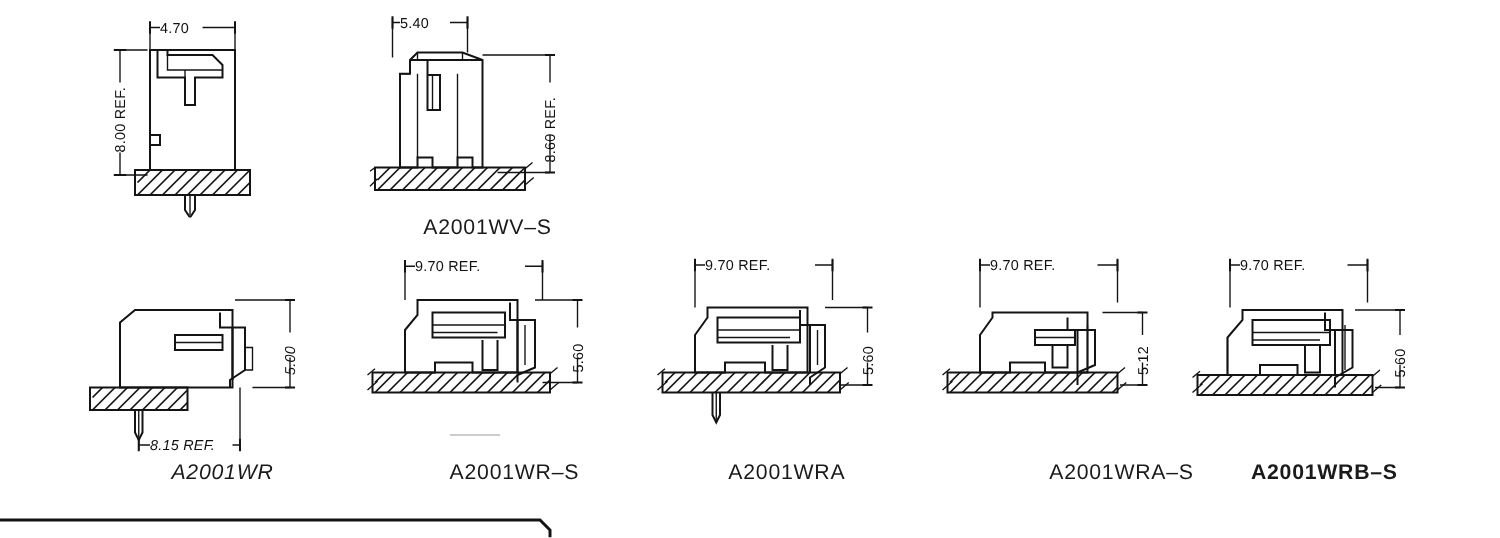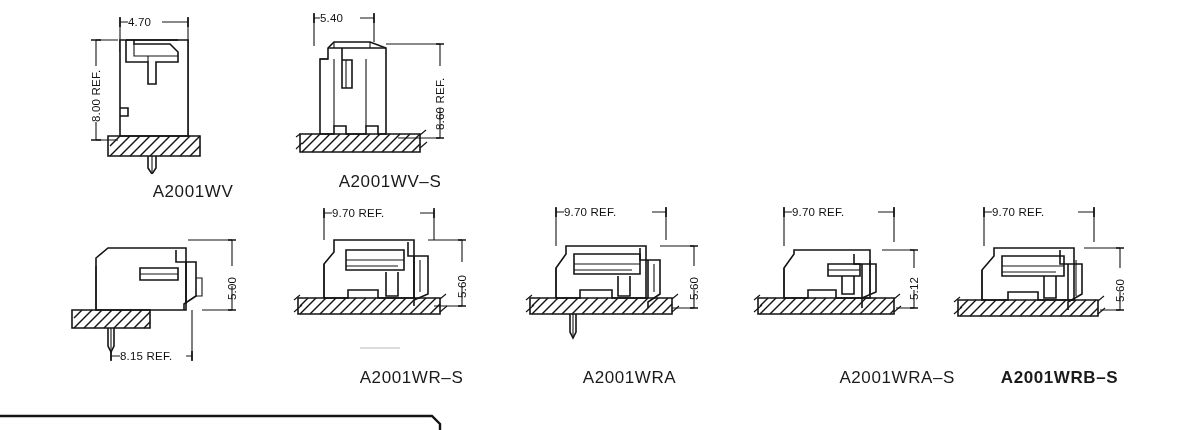--- a/index.html
+++ b/index.html
@@ -95,21 +95,20 @@
           <line x1="92" y1="152" x2="112" y2="132"></line>
           <line x1="102" y1="152" x2="122" y2="132"></line>
           <line x1="112" y1="152" x2="122" y2="142"></line>
           <line x1="32" y1="142" x2="42" y2="132"></line>
         </g>
       </g>
 
       <path class="ln" d="M70,152 L70,164 L74,170 L78,164 L78,152"></path>
       <path class="ln-thin" d="M74,152 L74,168"></path>
     </svg>
-    <div class="fig-label" style="left:0px; top:178px; width:230px;">A2001WV</div>
   </div>
 
   <div class="fig" style="left:290px; top:4px;">
     <svg width="200" height="160" viewBox="0 0 200 160">
 
       <path class="ln-dim" d="M24,10 L24,42"></path>
       <path class="ln-dim" d="M84,10 L84,38"></path>
       <path class="ln-dim" d="M24,14 L30,14 M70,14 L84,14"></path>
       <path class="ln" d="M24,9 L24,19 M84,9 L84,19"></path>
       <text class="dimtext" x="30" y="18">5.40</text>
@@ -149,21 +148,21 @@
           <line x1="122" y1="148" x2="130" y2="140"></line>
           <line x1="12" y1="140" x2="22" y2="130"></line>
         </g>
         <path class="ln-thin" d="M6,133 L10,130 M6,145 L12,139"></path>
         <path class="ln-thin" d="M130,131 L136,126 M130,144 L137,138"></path>
       </g>
     </svg>
     <div class="fig-label" style="left:-10px; top:168px; width:220px;">A2001WV–S</div>
   </div>
 
-  <div class="fig" style="left:68px; top:218px;">
+  <div class="fig" style="left:68px; top:218px;font-style:italic;">
     <svg width="220" height="150" viewBox="0 0 220 150">
 
       <path class="ln-dim" d="M164,22 L164,48 M164,68 L164,92"></path>
       <path class="ln" d="M160,22 L168,22 M160,92 L168,92"></path>
       <path class="ln-dim" d="M120,22 L164,22 M134,92 L164,92"></path>
       <text class="dimtext-v" x="0" y="0" transform="translate(168,82) rotate(-90)">5.00</text>
 
       <path class="ln body-fill" d="M28,48 L28,40 L40,30 L118,30 L118,92 L28,92 Z"></path>
       <path class="ln-thin" d="M28,48 L28,92"></path>
 
@@ -191,20 +190,21 @@
 
       <path class="ln" d="M40,110 L40,128 L43,134 L46,128 L46,110"></path>
       <path class="ln-thin" d="M43,110 L43,132"></path>
 
       <path class="ln-dim" d="M43,134 L43,142"></path>
       <path class="ln-dim" d="M124,92 L124,142"></path>
       <path class="ln-dim" d="M43,138 L52,138 M118,138 L124,138"></path>
       <path class="ln" d="M43,133 L43,143 M124,133 L124,143"></path>
       <text class="dimtext" x="52" y="142">8.15 REF.</text>
     </svg>
+    <div class="fig-label" style="left:0px; top:150px; width:220px;">A2001WR</div>
   </div>
 
   <div class="fig" style="left:288px; top:200px;">
     <svg width="215" height="160" viewBox="0 0 215 160">
 
       <path class="ln-dim" d="M36,10 L36,40"></path>
       <path class="ln-dim" d="M146,10 L146,40"></path>
       <path class="ln-dim" d="M36,13 L44,13 M132,13 L146,13"></path>
       <path class="ln" d="M36,8 L36,18 M146,8 L146,18"></path>
       <text class="dimtext" x="44" y="17">9.70 REF.</text>

